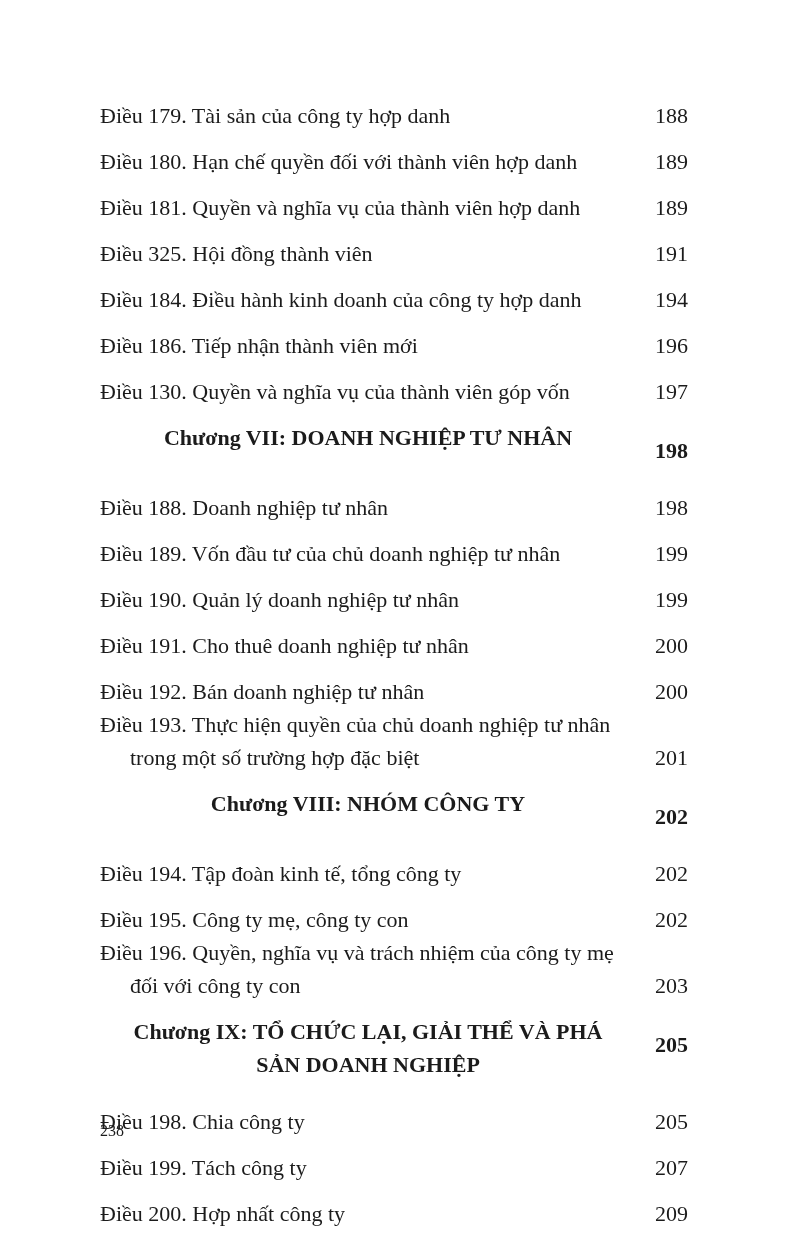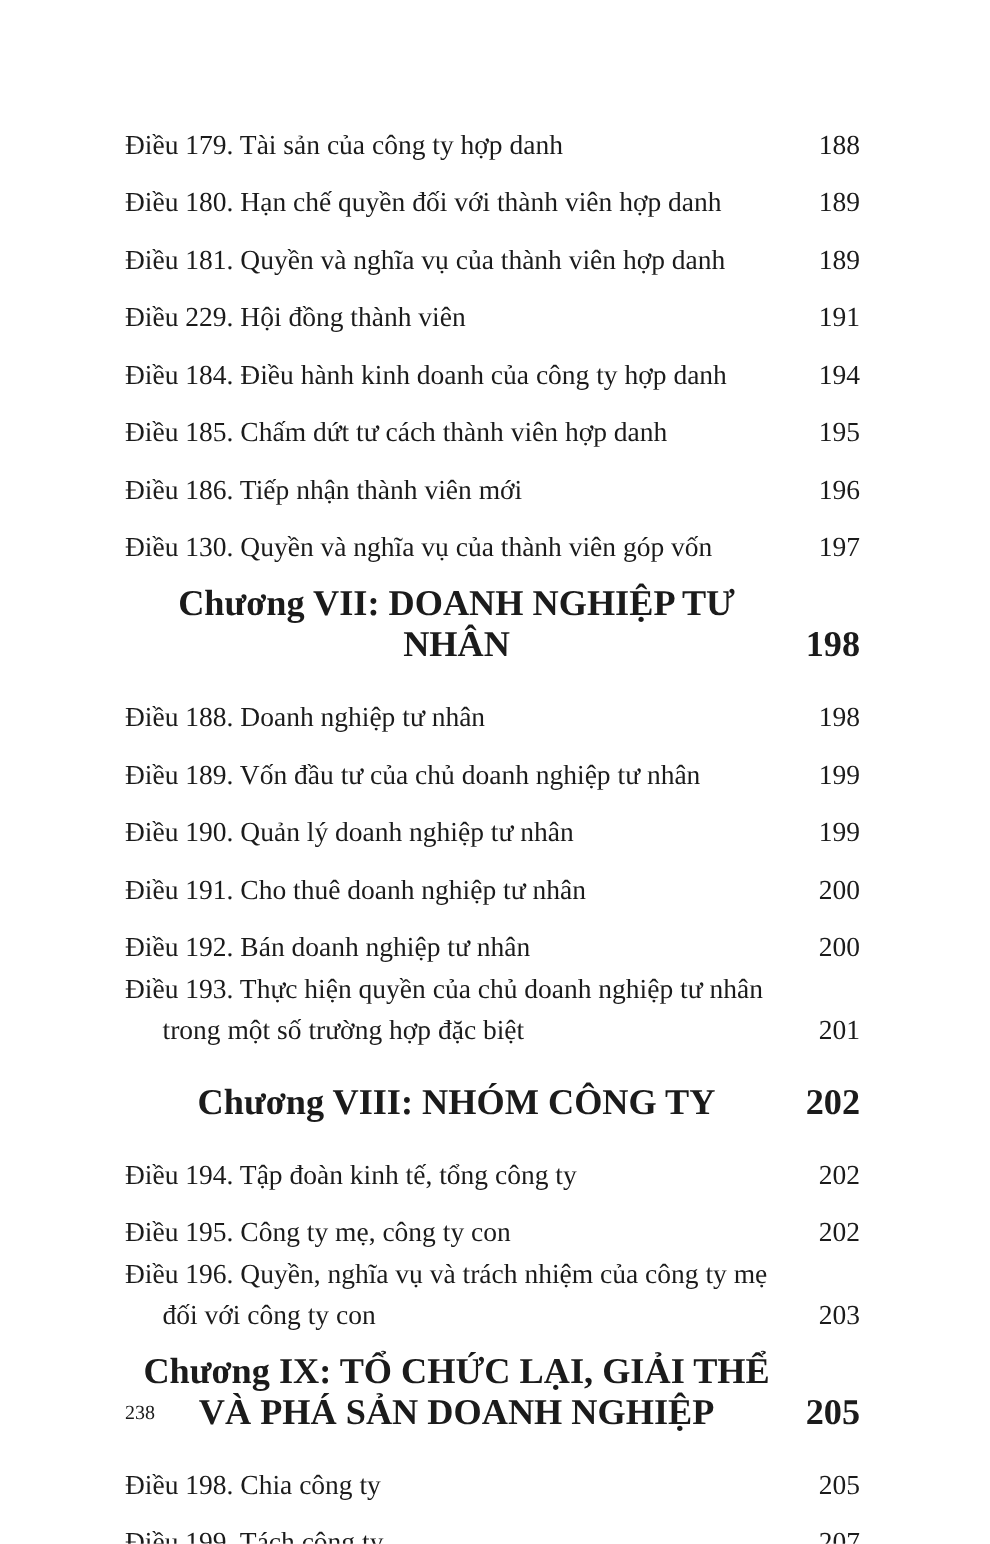--- a/index.html
+++ b/index.html
@@ -32,23 +32,23 @@
     text-indent: -30px;
   }
   .page-num {
     min-width: 38px;
     text-align: right;
     white-space: nowrap;
     margin-top: 13px;
   }
   .chapter-row {
     display: flex;
-    align-items: flex-end;
+    align-items: flex-start;
     column-gap: 14px;
-    font-size: 29px;
+    font-size: 22px;
     line-height: 33px;
     font-weight: bold;
     margin: 13px 0 11px 0;
   }
   .chapter-label {
     flex: 1;
     text-align: center;
     padding: 0 10px;
   }
   .footer-num {
@@ -69,30 +69,26 @@
       </div>
       <div class="entry-row">
         <div class="entry-label">Điều 180. Hạn chế quyền đối với thành viên hợp danh</div>
         <div class="page-num">189</div>
       </div>
       <div class="entry-row">
         <div class="entry-label">Điều 181. Quyền và nghĩa vụ của thành viên hợp danh</div>
         <div class="page-num">189</div>
       </div>
       <div class="entry-row">
-        <div class="entry-label">Điều 229. Hội đồng thành viên</div>
+        <div class="entry-label">Điều 325. Hội đồng thành viên</div>
         <div class="page-num">191</div>
       </div>
       <div class="entry-row">
         <div class="entry-label">Điều 184. Điều hành kinh doanh của công ty hợp danh</div>
         <div class="page-num">194</div>
-      </div>
-      <div class="entry-row">
-        <div class="entry-label">Điều 185. Chấm dứt tư cách thành viên hợp danh</div>
-        <div class="page-num">195</div>
       </div>
       <div class="entry-row">
         <div class="entry-label">Điều 186. Tiếp nhận thành viên mới</div>
         <div class="page-num">196</div>
       </div>
       <div class="entry-row">
         <div class="entry-label">Điều 130. Quyền và nghĩa vụ của thành viên góp vốn</div>
         <div class="page-num">197</div>
       </div>
       <div class="chapter-row">

